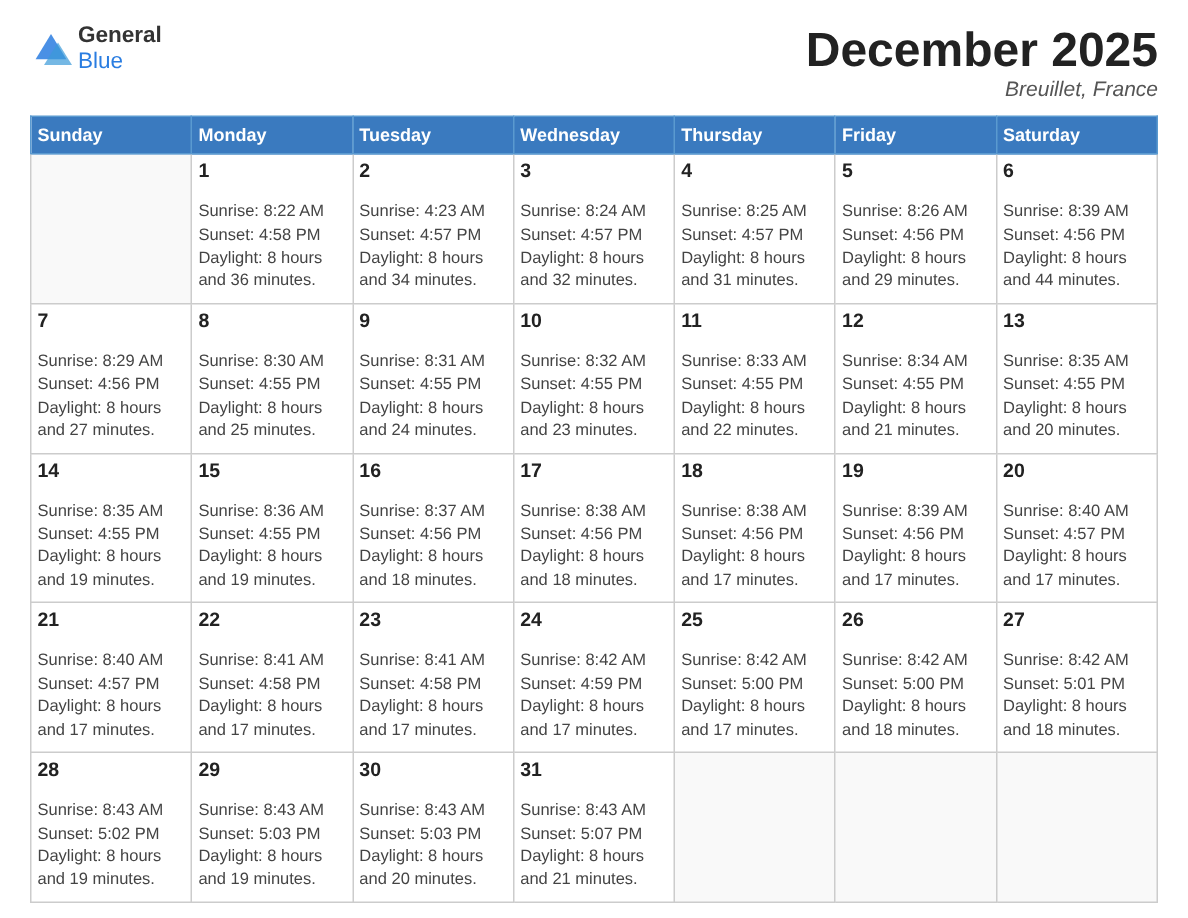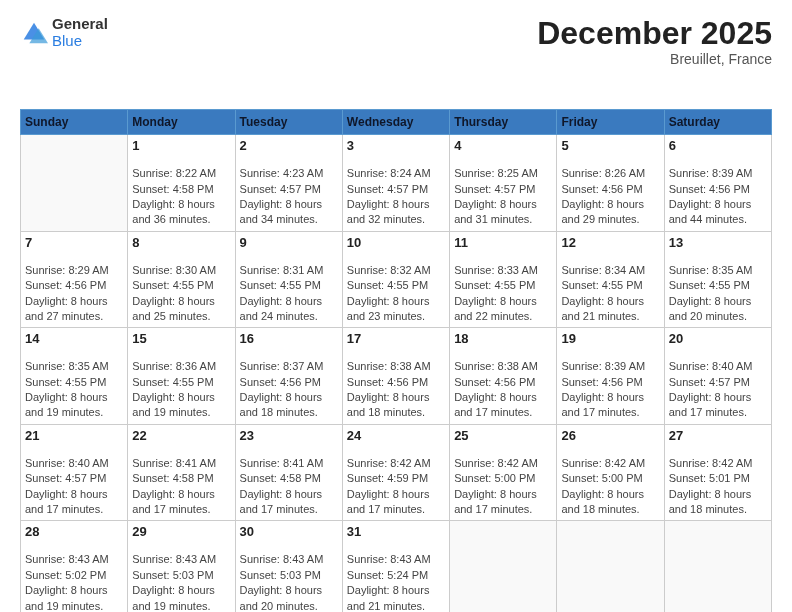--- a/index.html
+++ b/index.html
@@ -9,21 +9,20 @@
       font-family: Arial, sans-serif;
       background: #fff;
       overflow: hidden;
     }
     .page {
       width: 792px;
       height: 612px;
       padding: 16px 20px 10px 20px;
       display: flex;
       flex-direction: column;
-      gap: 32px;
     }
     .header {
       display: flex;
       justify-content: space-between;
       align-items: flex-start;
       margin-bottom: 10px;
     }
     .logo {
       display: flex;
       align-items: center;
@@ -54,31 +53,32 @@
     }
     .month-title {
       font-size: 32px;
       font-weight: bold;
       color: #222;
       line-height: 1.1;
     }
     .subtitle {
       font-size: 14px;
       color: #555;
+      font-style: italic;
     }
     .calendar {
       border: 1px solid #ccc;
       border-collapse: collapse;
       width: 100%;
       flex: 1;
       table-layout: fixed;
     }
     .calendar th {
       background: #3a7abf;
-      color: #0f172a;
+      color: #ffffff;
       font-size: 12px;
       font-weight: bold;
       padding: 5px 4px;
       text-align: left;
       border: 1px solid #5a9ad0;
     }
     .calendar td {
       border: 1px solid #ccc;
       vertical-align: top;
       padding: 3px 4px;
@@ -263,21 +263,21 @@
           <td>
             <span class="day-num">29</span>
             <div class="day-info"><span>Sunrise: 8:43 AM</span><br><span>Sunset: 5:03 PM</span><br><span>Daylight: 8 hours</span><br><span>and 19 minutes.</span></div>
           </td>
           <td>
             <span class="day-num">30</span>
             <div class="day-info"><span>Sunrise: 8:43 AM</span><br><span>Sunset: 5:03 PM</span><br><span>Daylight: 8 hours</span><br><span>and 20 minutes.</span></div>
           </td>
           <td>
             <span class="day-num">31</span>
-            <div class="day-info"><span>Sunrise: 8:43 AM</span><br><span>Sunset: 5:24 PM</span><br><span>Daylight: 8 hours</span><br><span>and 21 minutes.</span></div>
+            <div class="day-info"><span>Sunrise: 8:43 AM</span><br><span>Sunset: 5:07 PM</span><br><span>Daylight: 8 hours</span><br><span>and 21 minutes.</span></div>
           </td>
           <td class="empty-cell"></td>
           <td class="empty-cell"></td>
           <td class="empty-cell"></td>
         </tr>
       </tbody>
   </table>
 </div>
 
 </body></html>

